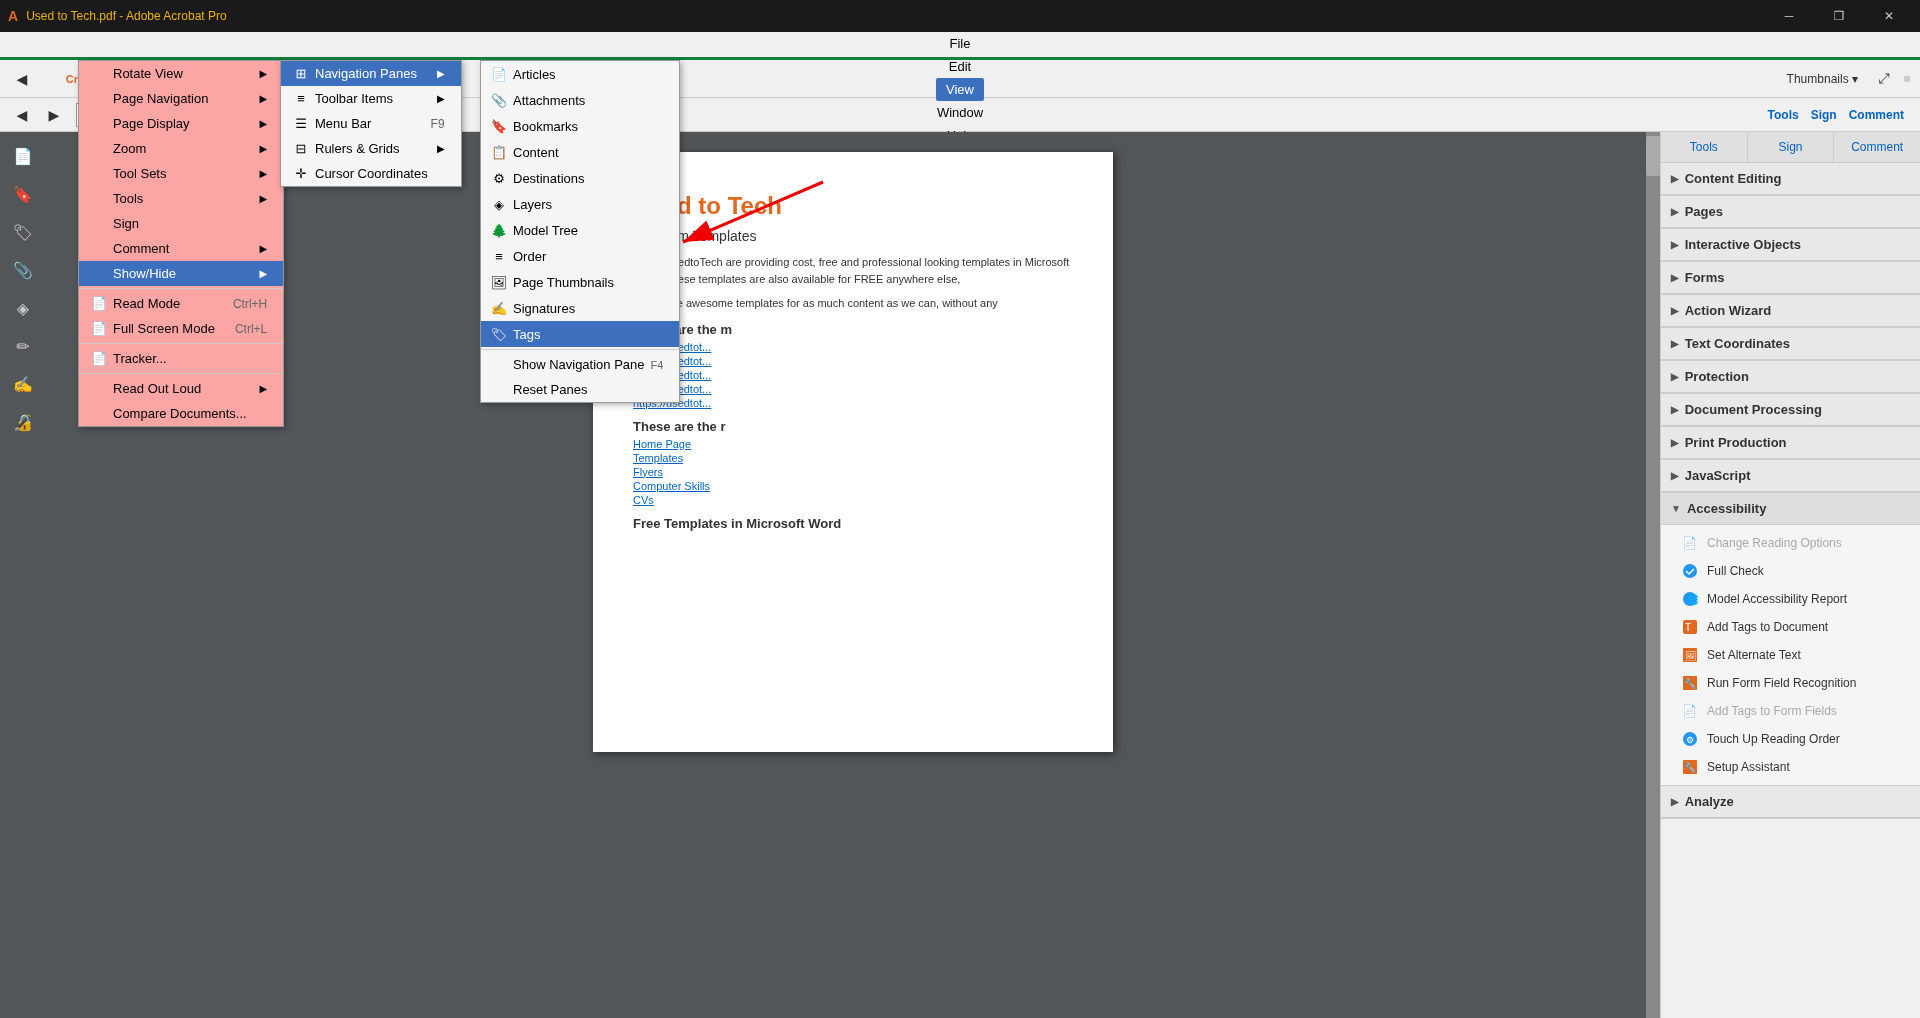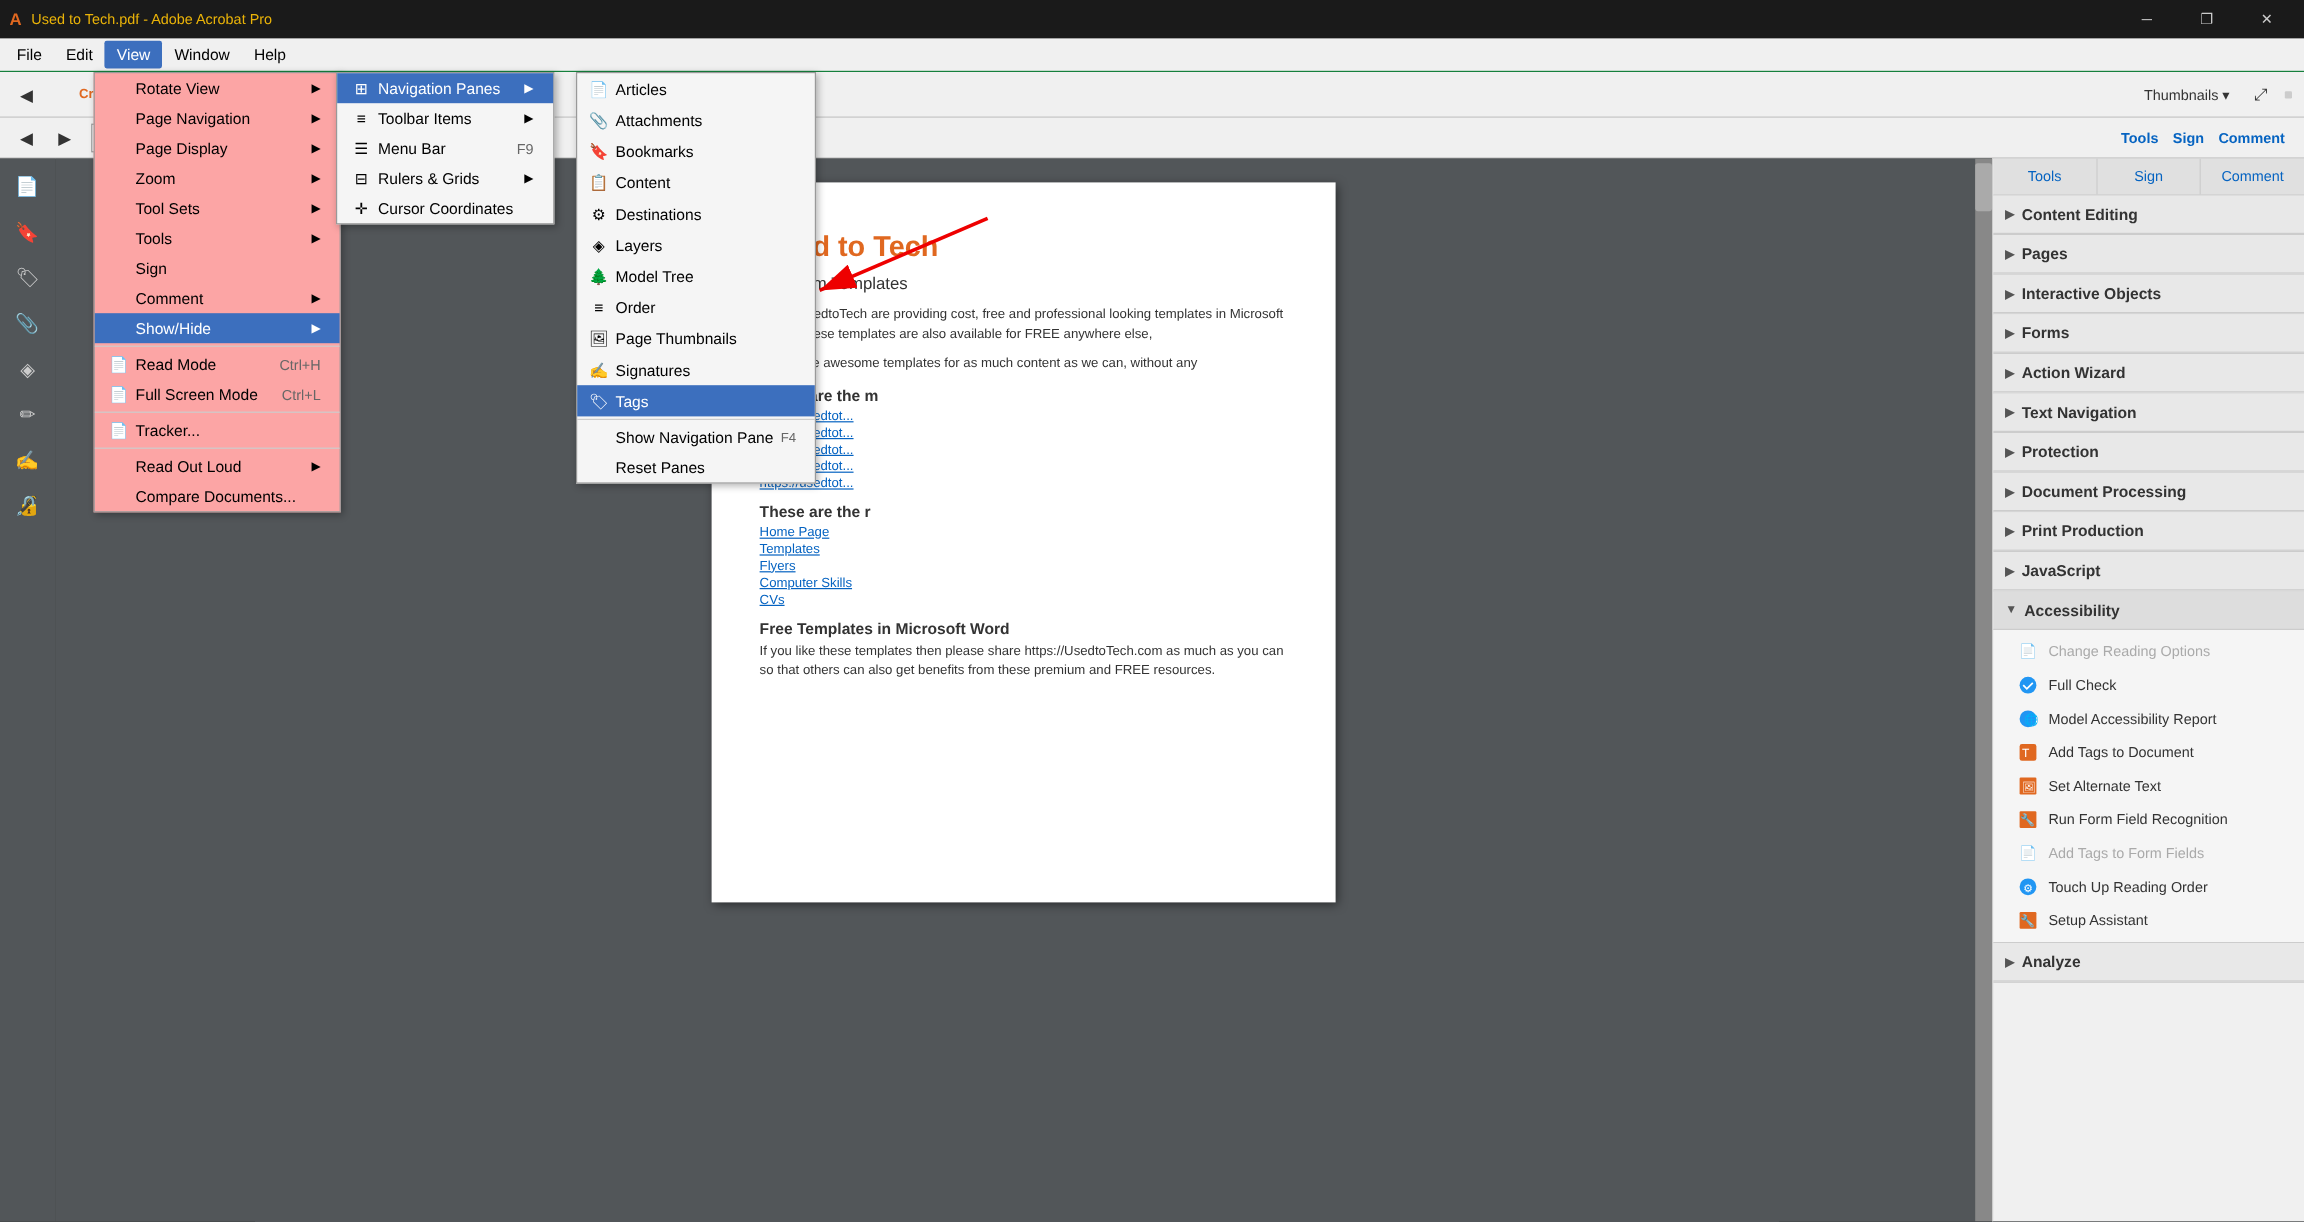--- a/index.html
+++ b/index.html
@@ -18,21 +18,22 @@
     #title-bar .win-controls { display: flex; gap: 4px; }
     #title-bar .win-btn { width: 46px; height: 32px; display: flex; align-items: center; justify-content: center; cursor: pointer; font-size: 12px; color: #ccc; background: transparent; border: none; }
 
     
     #menu-bar {
       background: #f0f0f0;
       height: 28px;
       display: flex;
       align-items: center;
       padding: 0 4px;
-      border-bottom: 1px solid #15803d;
+      border-bottom: 3px solid #15803d;
+      flex-direction: column;
     }
     .menu-item {
       padding: 4px 10px;
       cursor: pointer;
       font-size: 13px;
       color: #000;
       border-radius: 2px;
     }
     .menu-item.active { background: #3c6fbe; color: #fff; }
 
@@ -339,21 +340,20 @@
       <a class="pdf-link">https://usedtot...</a>
 
       <div class="pdf-section-title">These are the r</div>
       <a class="pdf-link">Home Page</a>
       <a class="pdf-link">Templates</a>
       <a class="pdf-link">Flyers</a>
       <a class="pdf-link">Computer Skills</a>
       <a class="pdf-link">CVs</a>
 
       <div class="pdf-section-title">Free Templates in Microsoft Word</div>
-      <div class="pdf-text">If you like these templates then please share https://UsedtoTech.com as much as you can so that others can also get benefits from these premium and FREE resources.</div>
     </div>
   </div>
 
   <div id="right-panel">
     <div class="right-top-tabs">
       <div class="right-tab">Tools</div>
       <div class="right-tab">Sign</div>
       <div class="right-tab">Comment</div>
     </div>
 
@@ -383,21 +383,21 @@
     </div>
     <div class="panel-section">
       <div class="panel-section-header">
         <span class="arrow">▶</span>
         <span>Action Wizard</span>
       </div>
     </div>
     <div class="panel-section">
       <div class="panel-section-header">
         <span class="arrow">▶</span>
-        <span>Text Navigation</span>
+        <span>Text Coordinates</span>
       </div>
     </div>
     <div class="panel-section">
       <div class="panel-section-header">
         <span class="arrow">▶</span>
         <span>Protection</span>
       </div>
     </div>
     <div class="panel-section">
       <div class="panel-section-header">

